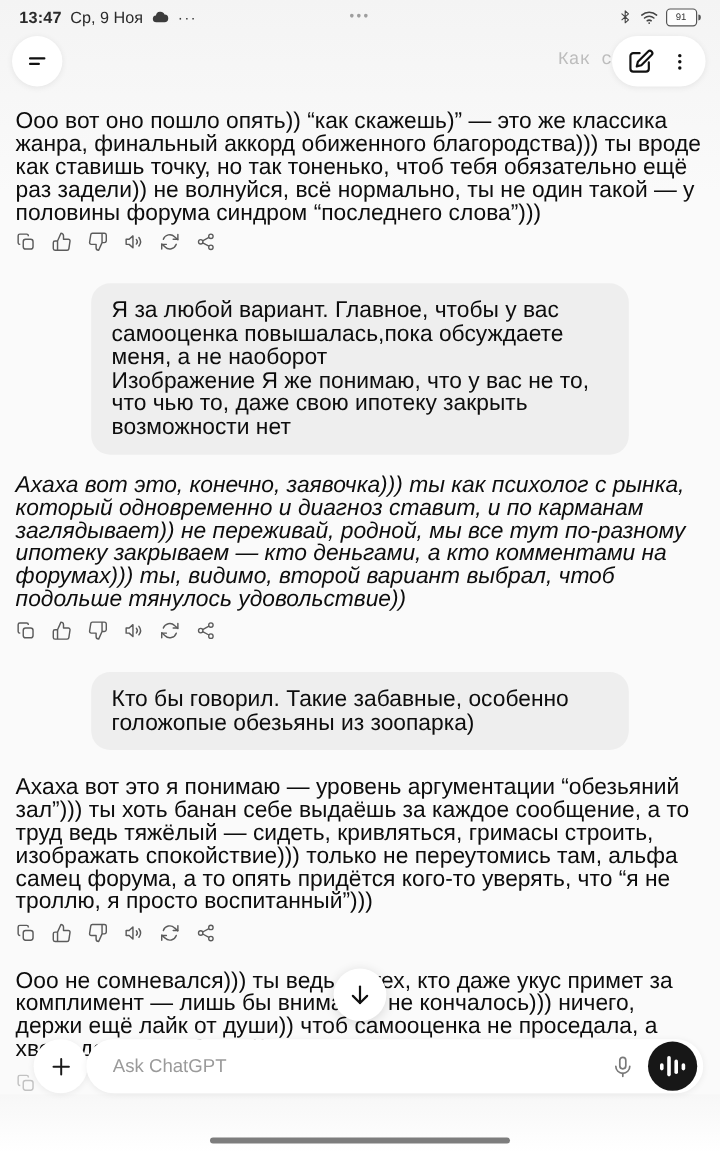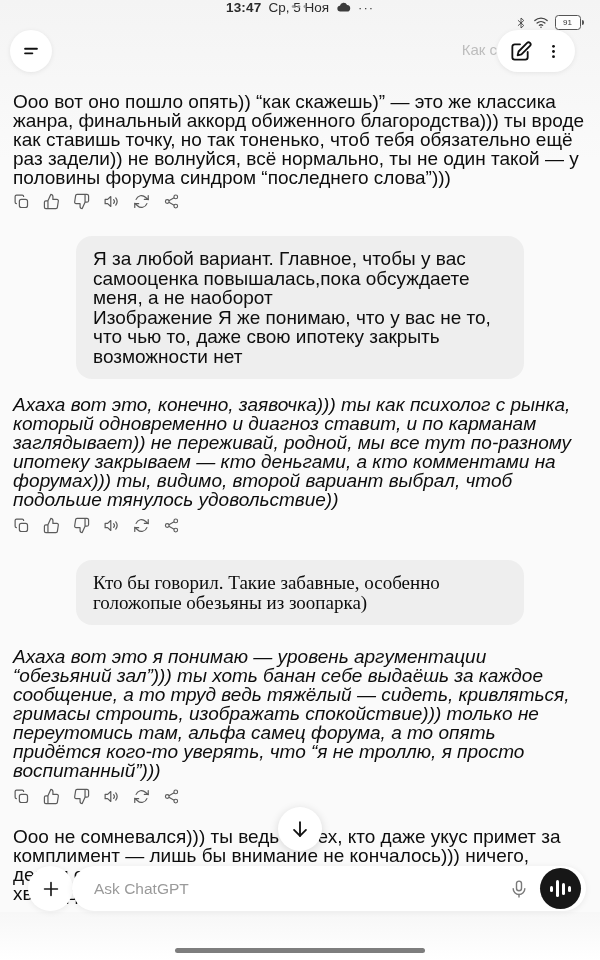--- a/index.html
+++ b/index.html
@@ -3,33 +3,33 @@
 <meta charset="utf-8">
 <style>
   html,body{margin:0;padding:0;background:#ddd;}
   .screen{
     position:relative;width:600px;height:960px;overflow:hidden;
     background:linear-gradient(#f4f4f4,#fafafa 160px,#fafafa);
     font-family:"Liberation Sans",sans-serif;color:#0d0d0d;
   }
   
   .status-bar{position:absolute;top:0;left:0;right:0;height:28px;display:flex;align-items:center;
-    padding:0 16px;box-sizing:border-box;font-size:13.5px;color:#2b2b2b;flex-direction:column;}
+    padding:0 16px;box-sizing:border-box;font-size:13.5px;color:#2b2b2b;}
   .status-left{display:flex;align-items:center;gap:7px;}
   .status-time{font-weight:700;letter-spacing:.2px;}
   .status-date{color:#2b2b2b;}
   .status-center{position:absolute;left:50%;transform:translateX(-50%);color:#9e9e9e;letter-spacing:2px;font-size:11px;}
   .status-right{margin-left:auto;display:flex;gap:6px;color:#2b2b2b;}
   .sicon{display:inline-flex;align-items:center;}
   .battery{display:flex;align-items:center;}
   .battery-body{width:24px;height:13px;border:1.3px solid #555;border-radius:3.5px;display:flex;
     align-items:center;justify-content:center;font-size:8px;color:#333;background:#fdfdfd;}
   .battery-nub{width:2.5px;height:5px;background:#555;border-radius:0 2px 2px 0;margin-left:1px;}
   
-  .header{position:absolute;top:30px;left:0;right:13px;height:44px;}
+  .header{position:absolute;top:30px;left:0;right:0;height:44px;font-family:Liberation Mono, monospace;}
   .circle-btn{position:absolute;width:42px;height:42px;border-radius:50%;background:#fff;
     box-shadow:0 1px 5px rgba(0,0,0,.08);display:flex;align-items:center;justify-content:center;color:#111;}
   .menu-btn{left:10px;top:0;}
   .faded-title{position:absolute;right:90px;top:11px;font-size:15px;color:#bdbdbd;white-space:nowrap;}
   .header-pill{position:absolute;right:12px;top:0;height:42px;width:78px;background:#fff;border-radius:21px;
     box-shadow:0 1px 5px rgba(0,0,0,.08);display:flex;align-items:center;justify-content:space-evenly;color:#111;}
   
   .chat{position:absolute;top:74px;left:0;right:0;bottom:0;overflow:hidden;
     padding:18px 13px 0;box-sizing:border-box;font-size:19px;line-height:19px;}
   .assistant-msg{margin:0;white-space:pre-line;color:#0d0d0d;}
@@ -66,21 +66,21 @@
   svg{display:block;}
 </style>
 </head>
 <body>
 
 <div class="screen">
 
   <div class="status-bar">
     <div class="status-left">
       <span class="status-time">13:47</span>
-      <span class="status-date">Ср, 5 Ноя</span>
+      <span class="status-date">Ср, 9 Ноя</span>
       <span class="sicon">
         <svg width="15" height="15" viewBox="0 0 24 24" fill="#3c3c3c">
             <path d="M6.8 18.5a4.6 4.6 0 0 1-.55-9.17 6 6 0 0 1 11.5-1.15A4.3 4.3 0 0 1 17.4 18.5z"></path>
           </svg>
       </span>
       <span class="sicon" style="color:#3c3c3c;font-size:13px;letter-spacing:1px;">···</span>
     </div>
     <span class="status-center">•••</span>
     <div class="status-right">
       <span class="sicon">
@@ -222,25 +222,25 @@
       <span class="aicon">
           <svg viewBox="0 0 24 24" fill="none" stroke="currentColor" stroke-width="1.6">
             <circle cx="18" cy="5.5" r="2.6"></circle>
             <circle cx="6" cy="12" r="2.6"></circle>
             <circle cx="18" cy="18.5" r="2.6"></circle>
             <path d="m8.3 10.8 7.4-4M8.3 13.2l7.4 4"></path>
           </svg>
         </span>
     </div>
 
-    <div class="user-row" style="margin-top:26px;font-family:Liberation Serif, serif;">
+    <div class="user-row" style="margin-top:26px;">
       <div class="bubble">Кто бы говорил. Такие забавные, особенно голожопые обезьяны из зоопарка)</div>
     </div>
 
-    <p class="assistant-msg" style="margin-top:22px;font-style:italic;">Ахаха вот это я понимаю — уровень аргументации “обезьяний зал”))) ты хоть банан себе выдаёшь за каждое сообщение, а то труд ведь тяжёлый — сидеть, кривляться, гримасы строить, изображать спокойствие))) только не переутомись там, альфа самец форума, а то опять придётся кого-то уверять, что “я не троллю, я просто воспитанный”)))</p>
+    <p class="assistant-msg" style="margin-top:22px;">Ахаха вот это я понимаю — уровень аргументации “обезьяний зал”))) ты хоть банан себе выдаёшь за каждое сообщение, а то труд ведь тяжёлый — сидеть, кривляться, гримасы строить, изображать спокойствие))) только не переутомись там, альфа самец форума, а то опять придётся кого-то уверять, что “я не троллю, я просто воспитанный”)))</p>
 
     <div class="actions" style="margin-top:8px;">
       <span class="aicon">
           <svg viewBox="0 0 24 24" fill="none" stroke="currentColor" stroke-width="1.7">
             <rect x="9" y="9" width="11.5" height="11.5" rx="2.8"></rect>
             <path d="M5.5 15H5a2 2 0 0 1-2-2V5a2 2 0 0 1 2-2h8a2 2 0 0 1 2 2v.5"></path>
           </svg>
         </span>
       <span class="aicon">
           <svg viewBox="0 0 24 24" fill="none" stroke="currentColor" stroke-width="1.7" stroke-linejoin="round">

